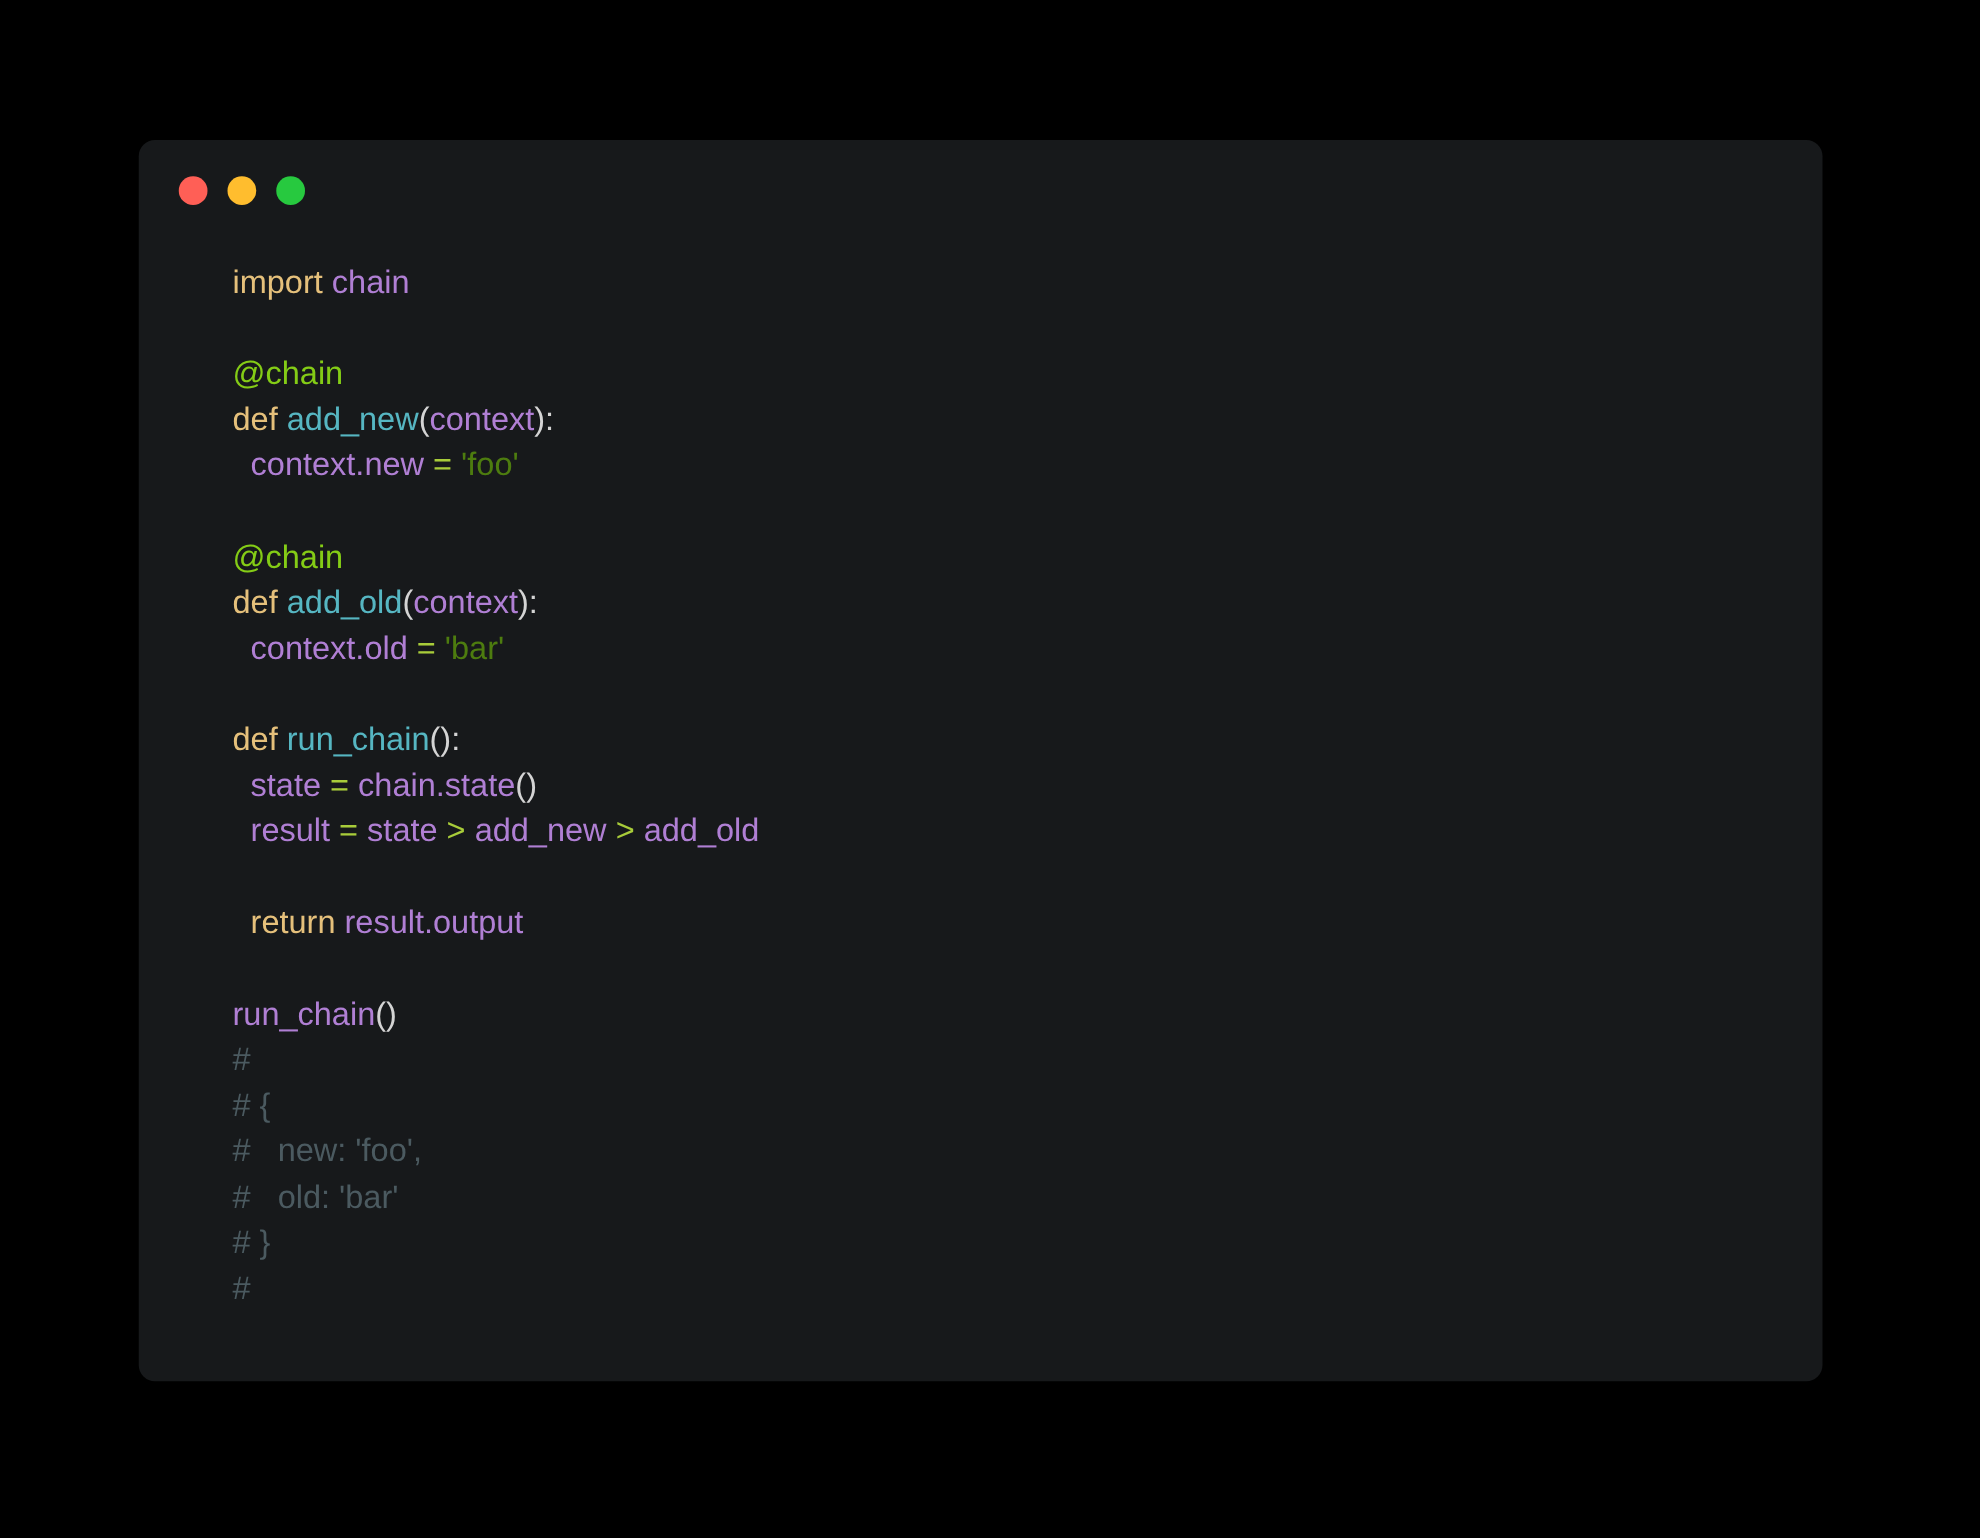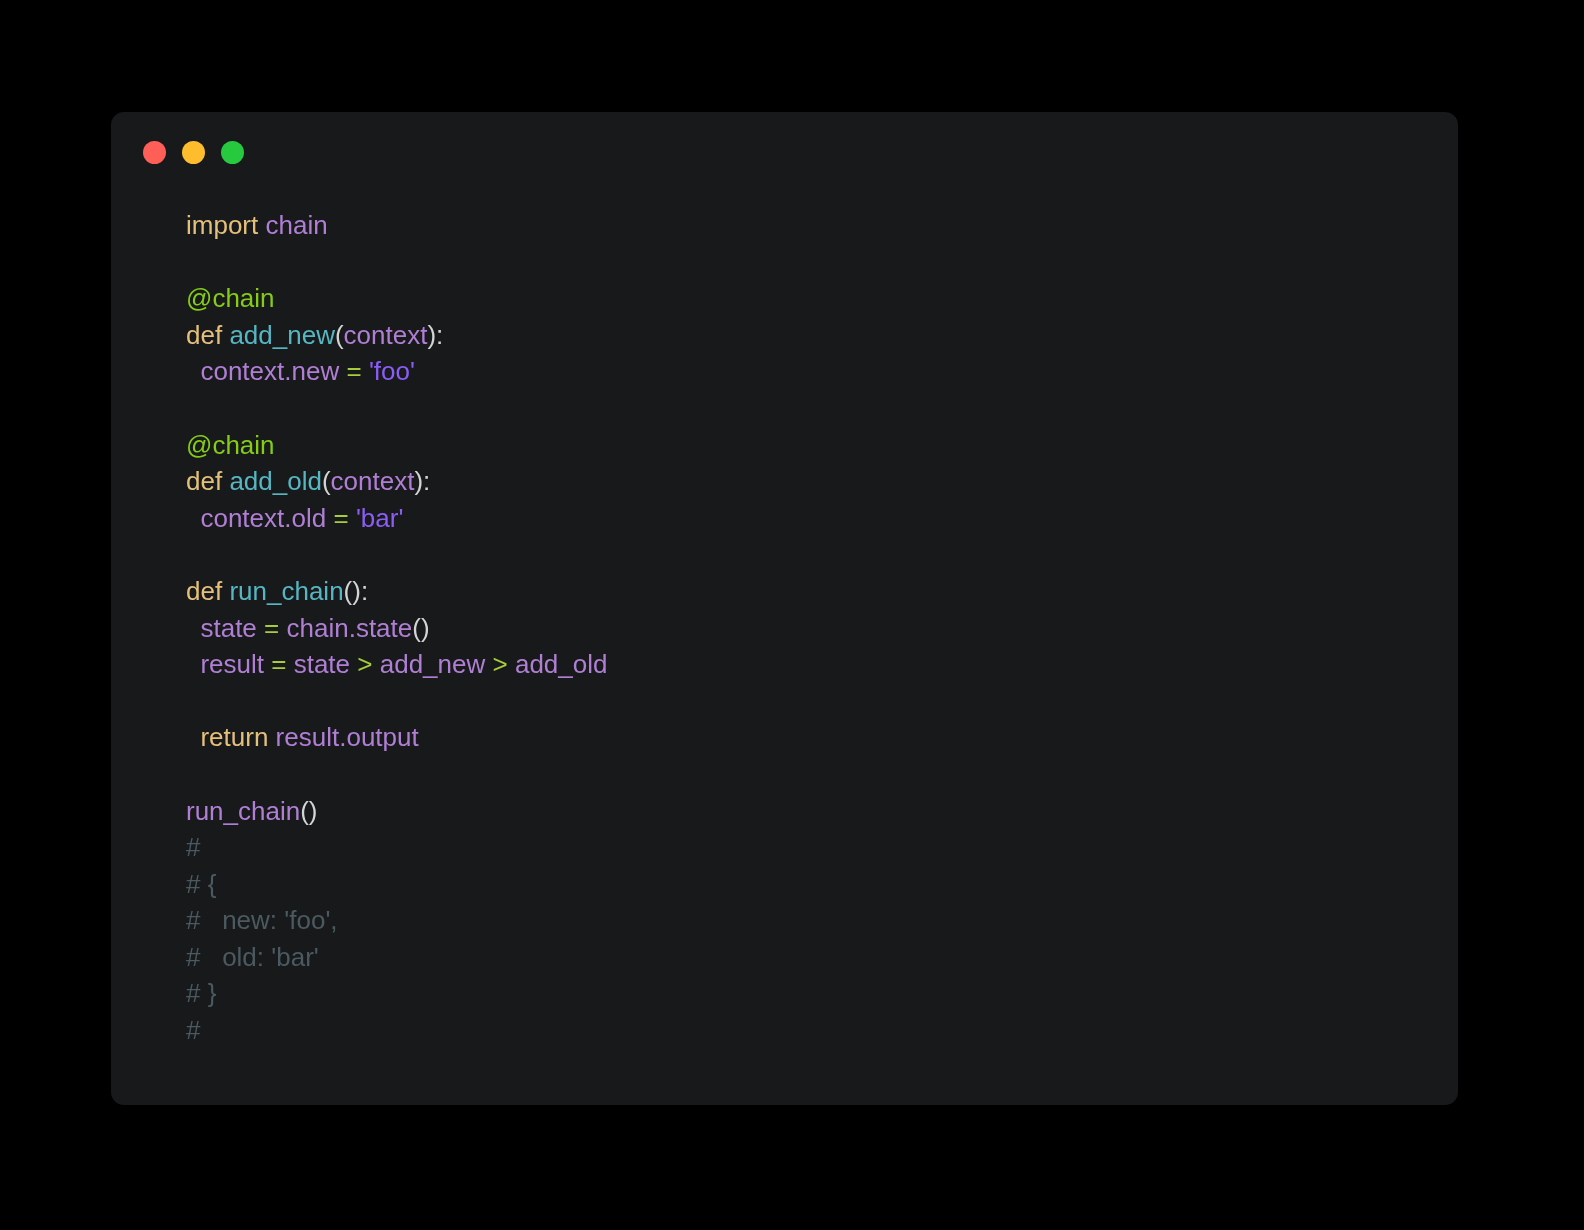--- a/index.html
+++ b/index.html
@@ -69,21 +69,21 @@
   }
   .line.blank {
     height: 36.6px;
   }
 
   
   .t-kw      { color: #e5c07b; }  
   .t-dec     { color: #84cc16; }  
   .t-fn      { color: #56b6c2; }  
   .t-var     { color: #b07fd4; }  
-  .t-str     { color: #8b5cf6; }  
+  .t-str     { color: #4d7c0f; }  
   .t-op      { color: #a8cc3a; }  
   .t-punc    { color: #d4d4d4; }  
   .t-comment { color: #4b5a60; }  
 </style>
 </head>
 <body>
 
 <div id="stage" style="background: rgb(0, 0, 0);">
 
   <div id="code-window" style="background: rgb(23, 25, 27);">

